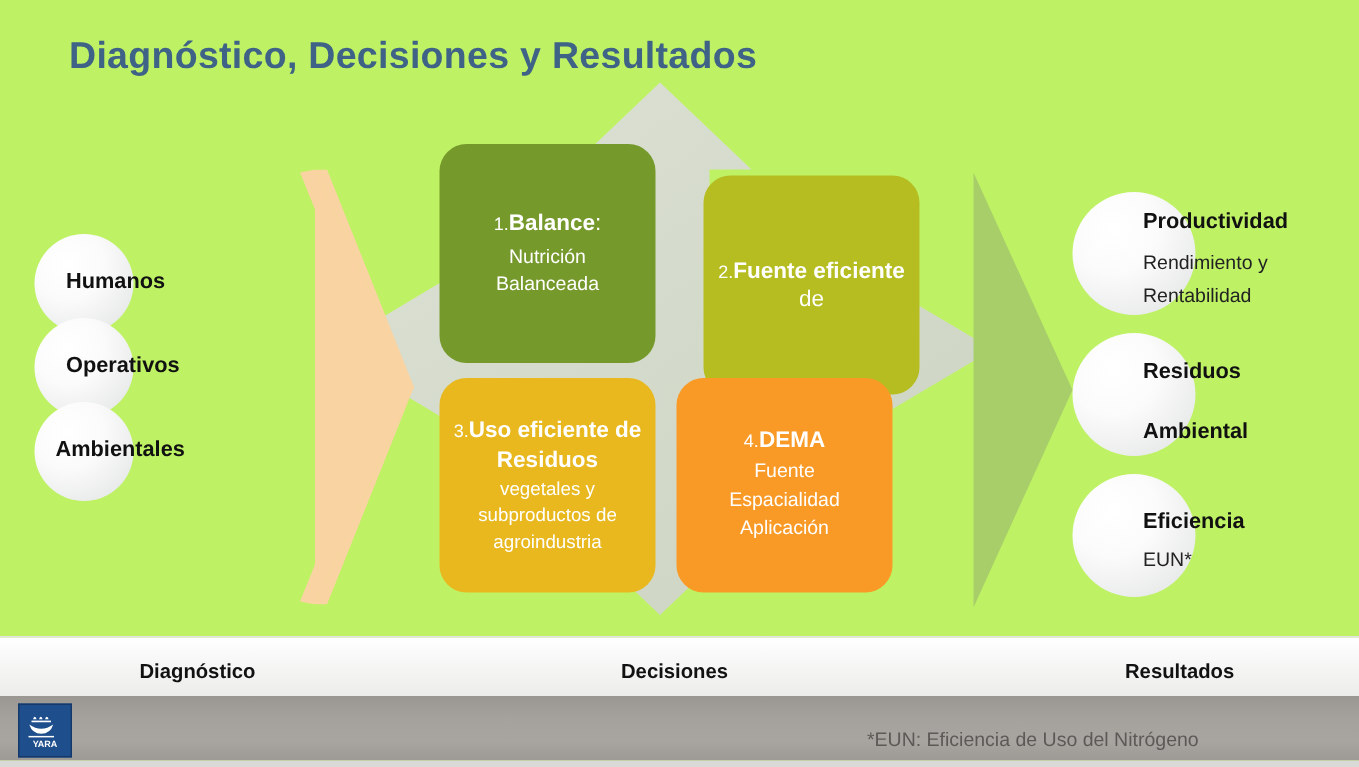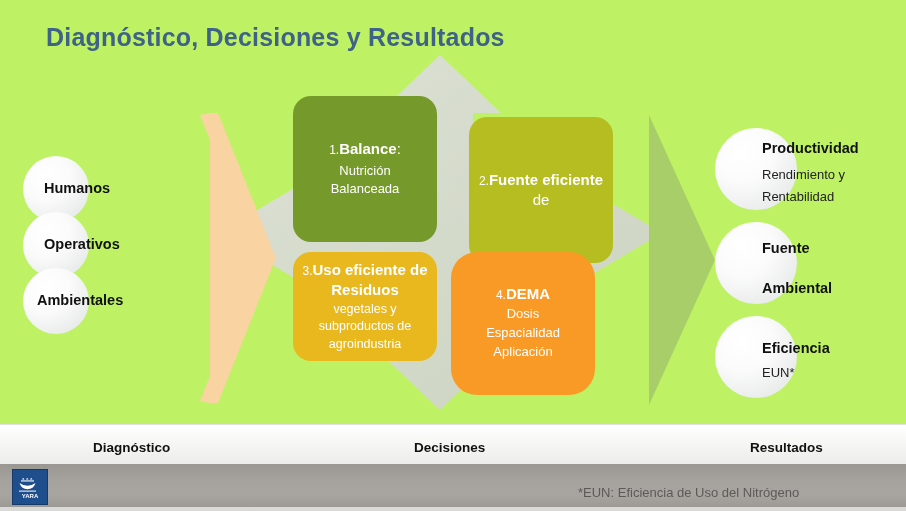--- a/index.html
+++ b/index.html
@@ -32,22 +32,22 @@
   .box{
     position:absolute;border-radius:18px;
     display:flex;align-items:center;justify-content:center;
     text-align:center;color:#ffffff;
     line-height:1.3;
     box-sizing:border-box;padding:6px 1px;
   }
   .box-inner{width:100%;}
   .box1{left:293px;top:96px;width:144px;height:146px;background:#76992c;}
   .box2{left:469px;top:96px;width:144px;height:146px;background:#b5bd21;margin-top:21px;}
-  .box3{left:293px;top:252px;width:144px;height:109px;background:#e8b81e;}
-  .box4{left:451px;top:252px;width:144px;height:143px;background:#f99a27;border-radius:26px;}
+  .box3{left:293px;top:252px;width:144px;height:143px;background:#e8b81e;}
+  .box4{left:451px;top:252px;width:144px;height:143px;background:#f99a27;}
 
   .bx-head{font-size:15px;font-weight:bold;}
   .bx-num{font-size:12px;font-weight:normal;}
   .bx-thin{font-weight:normal;}
   .bx-sub{font-size:13px;font-weight:normal;margin-top:5px;}
   .bx-sub div{margin:1px 0;}
   .bx-line{font-size:13px;margin:2px 0;}
 
   .box2 .bx-head{font-size:15px;}
   .box3 .bx-head{font-size:15px;}
@@ -155,42 +155,42 @@
         <div>agroindustria</div>
       </div>
     </div>
   </div>
 
   <div class="box box4">
     <div class="box-inner">
       <div class="bx-head">
         <span class="bx-num">4.</span><span>DEMA</span>
       </div>
-      <div class="bx-line">Dosis</div>
+      <div class="bx-line">Fuente</div>
       <div class="bx-line">Espacialidad</div>
       <div class="bx-line">Aplicación</div>
     </div>
   </div>
 
   <div class="circle" style="left:23px;top:156px;width:66px;height:66px;"></div>
   <div class="circ-label lbl-strong" style="left:44px;top:180px;">Humanos</div>
 
   <div class="circle" style="left:23px;top:212px;width:66px;height:66px;"></div>
   <div class="circ-label lbl-strong" style="left:44px;top:236px;">Operativos</div>
 
   <div class="circle" style="left:23px;top:268px;width:66px;height:66px;"></div>
   <div class="circ-label lbl-strong" style="left:37px;top:292px;">Ambientales</div>
 
   <div class="circle" style="left:715px;top:128px;width:82px;height:82px;"></div>
   <div class="circ-label lbl-strong" style="left:762px;top:140px;">Productividad</div>
   <div class="circ-label lbl-sub" style="left:762px;top:165px;">Rendimiento y</div>
   <div class="circ-label lbl-sub" style="left:762px;top:187px;">Rentabilidad</div>
 
   <div class="circle" style="left:715px;top:222px;width:82px;height:82px;"></div>
-  <div class="circ-label lbl-strong" style="left:762px;top:240px;">Fuente</div>
+  <div class="circ-label lbl-strong" style="left:762px;top:240px;">Residuos</div>
   <div class="circ-label lbl-strong" style="left:762px;top:280px;">Ambiental</div>
 
   <div class="circle" style="left:715px;top:316px;width:82px;height:82px;"></div>
   <div class="circ-label lbl-strong" style="left:762px;top:340px;">Eficiencia</div>
   <div class="circ-label lbl-sub" style="left:762px;top:363px;">EUN*</div>
 
   <div class="foot-band"></div>
   <div class="foot-lbl foot-diag">Diagnóstico</div>
   <div class="foot-lbl foot-deci">Decisiones</div>
   <div class="foot-lbl foot-resu">Resultados</div>

